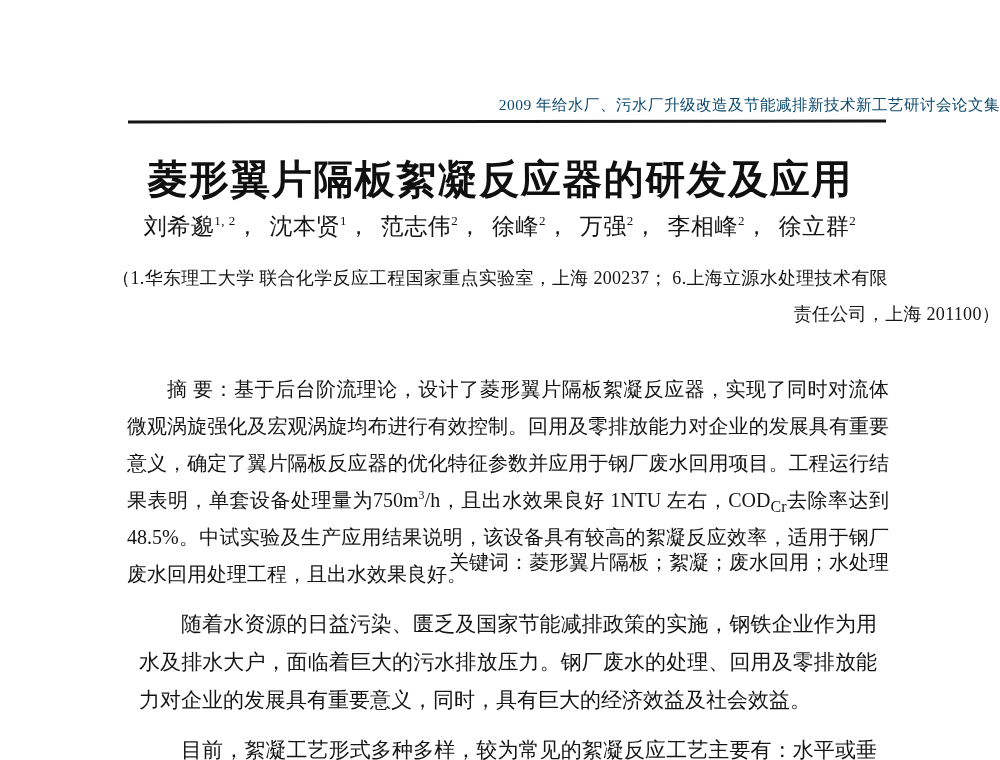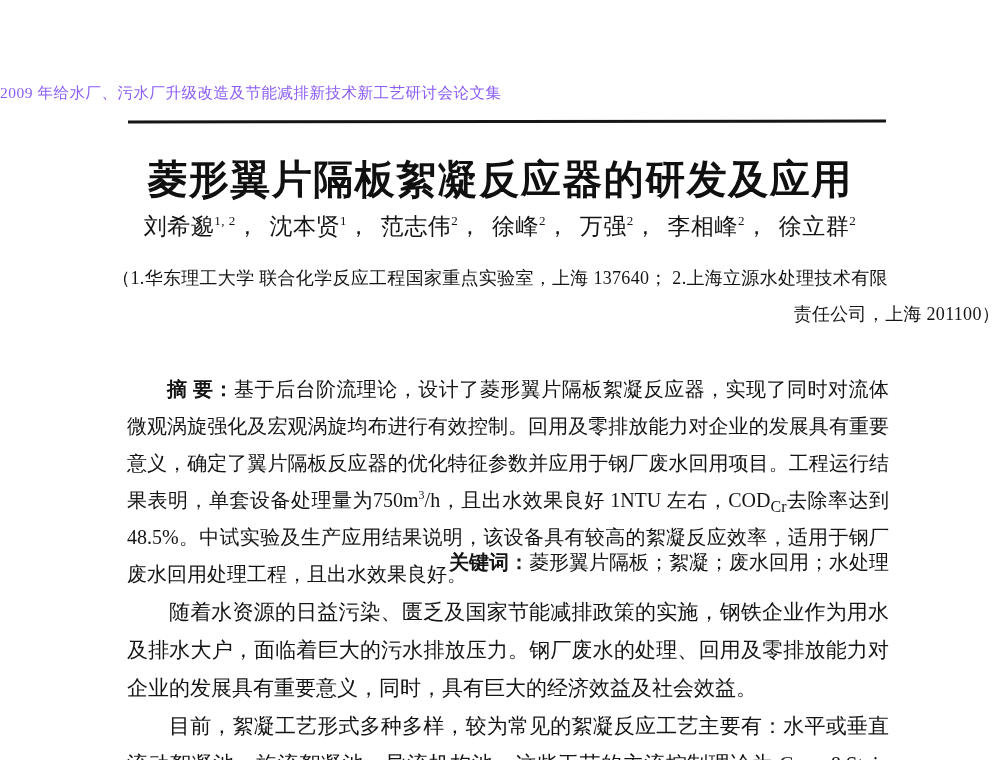--- a/index.html
+++ b/index.html
@@ -6,25 +6,25 @@
   .page {
     position:relative;
     width:1000px; height:760px;
     margin:0 auto;
     background:#ffffff;
     overflow:hidden;
     color:#141414;
     font-family:"Liberation Serif", serif;
   }
   .header-text {
-    position:absolute; top:83px; left:0; width:100%;
-    text-align:left;
+    position:absolute; top:95px; left:0; width:100%;
+    text-align:right;
     font-size:15.5px;
     letter-spacing:0.5px;
-    color:#8b5cf6;
+    color:#0c4a6e;
   }
   .header-rule {
     position:absolute; top:120px; left:128px;
     width:758px; height:3px;
     background:#161616;
     transform:rotate(-0.08deg);
   }
   .paper-title {
     position:absolute; top:152px; left:0; width:100%;
     text-align:center;
@@ -50,33 +50,33 @@
     text-align:right; font-size:18px; letter-spacing:0.3px;
   }
   .abstract-paragraph {
     position:absolute; top:371px; left:127px; width:762px;
     font-size:20px; line-height:37px;
     text-align:justify;
     text-indent:2em;
   }
   .abstract-paragraph sup { font-size:12px; vertical-align:super; line-height:0; }
   .abstract-paragraph sub { font-size:16px; vertical-align:sub; line-height:0; }
-  .bold-label { font-weight:700; }
+  .bold-label { font-weight:400; }
   .keywords-line {
     position:absolute; top:544px; left:127px; width:762px;
     font-size:20px; line-height:37px;
     text-indent:2em;
     text-align:right;
   }
   .body-text {
     position:absolute; top:593px; left:127px; width:762px;
     font-size:21px; line-height:38px;
     text-align:justify;
   }
-  .body-text p { margin:0; text-indent:2em; }
+  .body-text p { margin:12px; text-indent:2em; }
 </style>
 </head>
 <body>
 
 <div class="page">
 
   <div class="header-text">2009 年给水厂、污水厂升级改造及节能减排新技术新工艺研讨会论文集</div>
   <div class="header-rule"></div>
 
   <div class="paper-title">菱形翼片隔板絮凝反应器的研发及应用</div>
@@ -84,21 +84,21 @@
   <div class="authors-line">
     <span>刘希邈</span><sup>1, 2</sup><span class="sep">，</span>
     <span>沈本贤</span><sup>1</sup><span class="sep">，</span>
     <span>范志伟</span><sup>2</sup><span class="sep">，</span>
     <span>徐峰</span><sup>2</sup><span class="sep">，</span>
     <span>万强</span><sup>2</sup><span class="sep">，</span>
     <span>李相峰</span><sup>2</sup><span class="sep">，</span>
     <span>徐立群</span><sup>2</sup>
   </div>
 
-  <div class="affiliation-line-1">（1.华东理工大学 联合化学反应工程国家重点实验室，上海 137640； 2.上海立源水处理技术有限</div>
+  <div class="affiliation-line-1">（1.华东理工大学 联合化学反应工程国家重点实验室，上海 200237； 6.上海立源水处理技术有限</div>
   <div class="affiliation-line-2">责任公司，上海 201100）</div>
 
   <div class="abstract-paragraph"><span class="bold-label">摘 要：</span><span>基于后台阶流理论，设计了菱形翼片隔板絮凝反应器，实现了同时对流体微观涡旋强化及宏观涡旋均布进行有效控制。回用及零排放能力对企业的发展具有重要意义，确定了翼片隔板反应器的优化特征参数并应用于钢厂废水回用项目。工程运行结果表明，单套设备处理量为750m</span><sup>3</sup><span>/h，且出水效果良好 1NTU 左右，COD</span><sub>Cr</sub><span>去除率达到 48.5%。中试实验及生产应用结果说明，该设备具有较高的絮凝反应效率，适用于钢厂废水回用处理工程，且出水效果良好。</span></div>
 
   <div class="keywords-line"><span class="bold-label">关键词：</span><span>菱形翼片隔板；絮凝；废水回用；水处理</span></div>
 
   <div class="body-text">
     <p>随着水资源的日益污染、匮乏及国家节能减排政策的实施，钢铁企业作为用水及排水大户，面临着巨大的污水排放压力。钢厂废水的处理、回用及零排放能力对企业的发展具有重要意义，同时，具有巨大的经济效益及社会效益。</p>
     <p>目前，絮凝工艺形式多种多样，较为常见的絮凝反应工艺主要有：水平或垂直流动絮凝池、旋流絮凝池、导流机构池。这些工艺的主流控制理论为 Camp&amp;Stein 提出的速度梯度理论，即要</p>
   </div>

